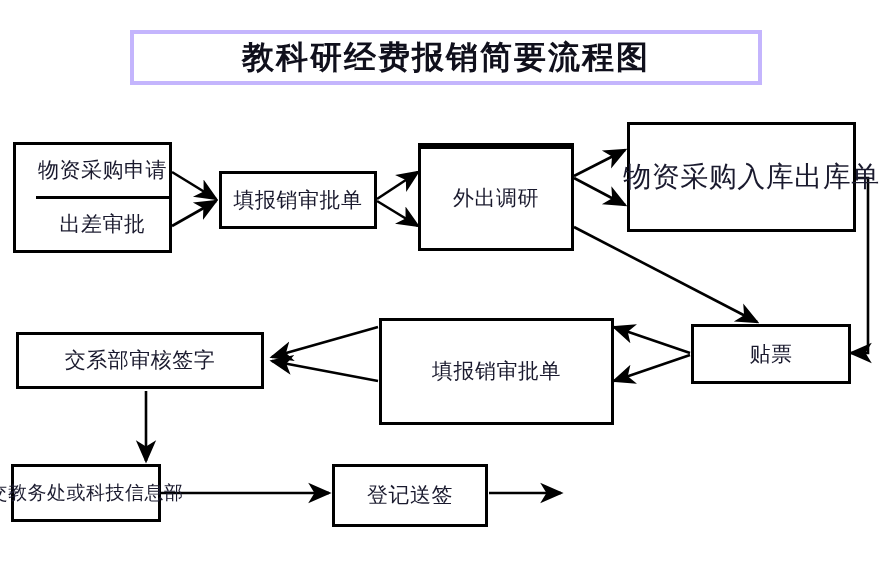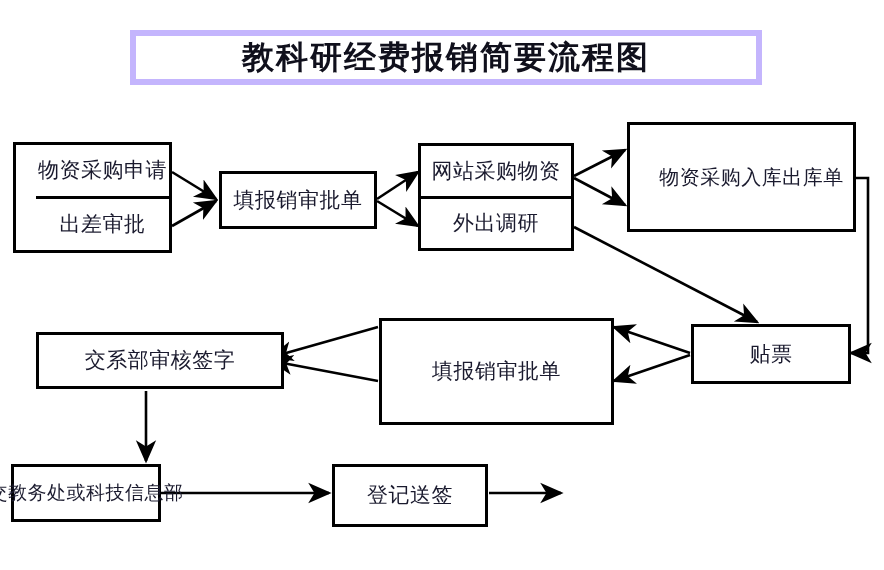--- a/index.html
+++ b/index.html
@@ -40,21 +40,21 @@
     line-height: 1.05;
     white-space: nowrap;
     letter-spacing: 0.5px;
   }
   .cell.divider-top {
     border-top: 3px solid #000000;
   }
   .title-box {
     position: absolute;
     box-sizing: border-box;
-    border: 6px solid #c4b5fd;
+    border: 4px solid #c4b5fd;
     background: #ffffff;
     display: flex;
     align-items: center;
     justify-content: center;
   }
   .title-text {
     font-size: 32px;
     font-weight: 700;
     color: #10101c;
     letter-spacing: 2px;
@@ -62,21 +62,21 @@
   }
   #edges {
     position: absolute;
     left: 0;
     top: 0;
     width: 884px;
     height: 570px;
     pointer-events: none;
   }
   .f18 { font-size: 19px; }
-  .f19 { font-size: 20px; margin-left: 20px; }
+  .f19 { font-size: 28px; margin-left: 20px; }
   .f20 { font-size: 21px; }
 </style>
 </head>
 <body>
 
 <div id="canvas">
 
   <div class="title-box" style="left:130px; top:30px; width:632px; height:55px;">
     <span class="title-text">教科研经费报销简要流程图</span>
   </div>
@@ -125,37 +125,36 @@
   <div class="node" style="left:13px; top:142px; width:159px; height:111px;padding-left:20px;">
     <div class="cell f20">物资采购申请</div>
     <div class="cell f20 divider-top">出差审批</div>
   </div>
 
   <div class="node" style="left:219px; top:171px; width:158px; height:58px;">
     <div class="cell f20">填报销审批单</div>
   </div>
 
   <div class="node" style="left:418px; top:143px; width:156px; height:108px;">
-    <div class="cell f20">网站采购物资</div>
     <div class="cell f20 divider-top">外出调研</div>
   </div>
 
   <div class="node" style="left:627px; top:122px; width:229px; height:110px;">
     <div class="cell f19">物资采购入库出库单</div>
   </div>
 
   <div class="node" style="left:691px; top:324px; width:160px; height:60px;justify-content:flex-end;">
     <div class="cell f20">贴票</div>
   </div>
 
   <div class="node" style="left:379px; top:297px; width:235px; height:107px;margin-top:21px;">
     <div class="cell f20">填报销审批单</div>
   </div>
 
-  <div class="node" style="left:36px; top:332px; width:248px; height:57px;align-items:center;">
+  <div class="node" style="left:16px; top:332px; width:248px; height:57px;align-items:center;">
     <div class="cell f20">交系部审核签字</div>
   </div>
 
   <div class="node" style="left:11px; top:464px; width:150px; height:58px;">
     <div class="cell f18">交教务处或科技信息部</div>
   </div>
 
   <div class="node" style="left:332px; top:464px; width:156px; height:63px;">
     <div class="cell f20">登记送签</div>
   </div>

